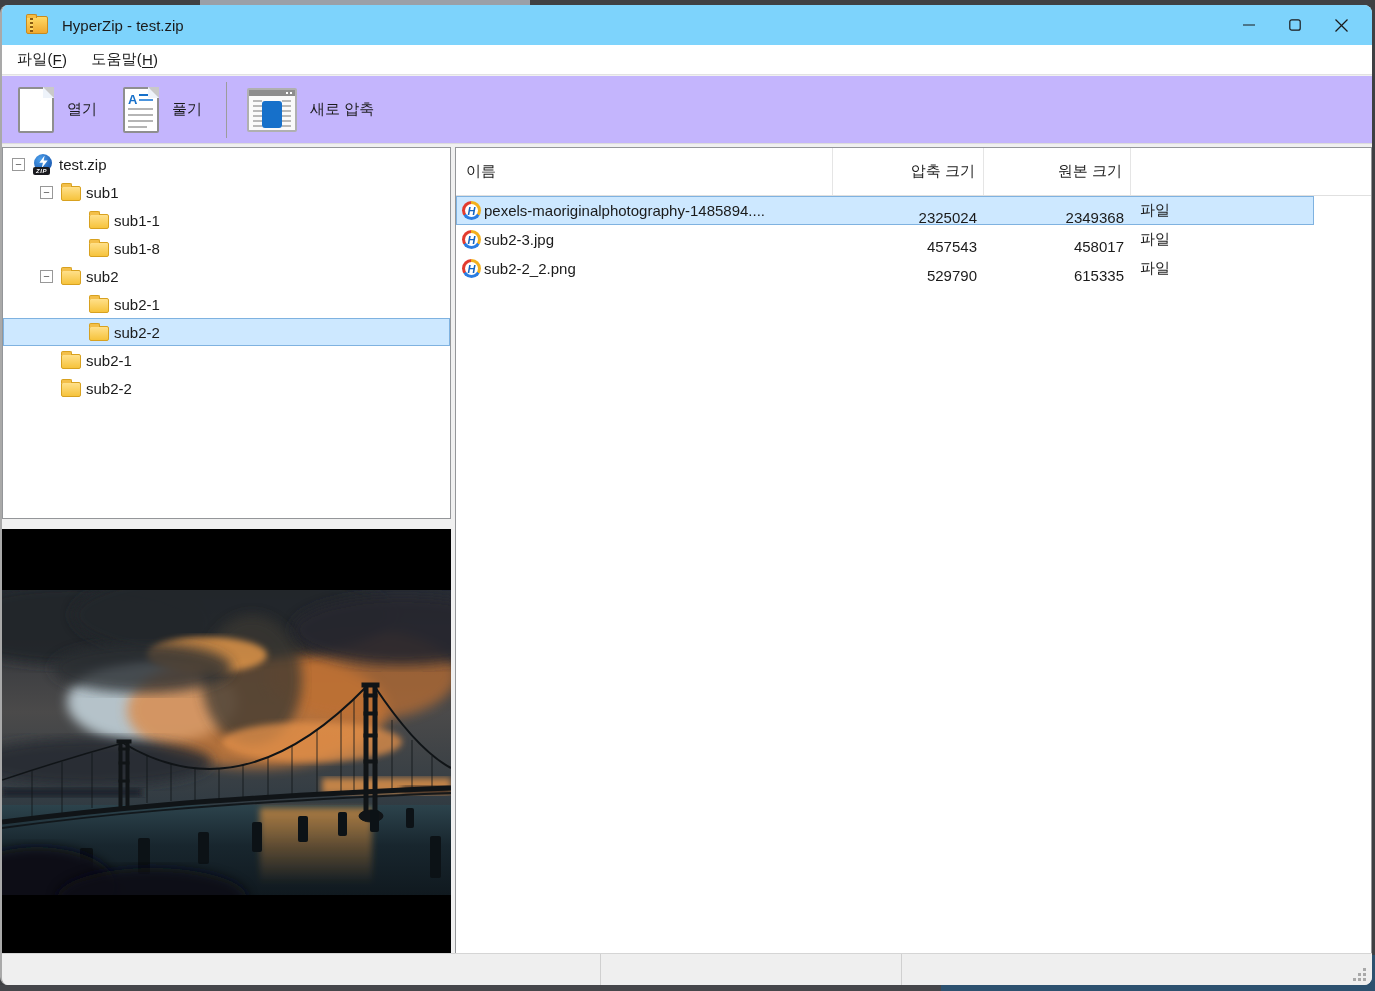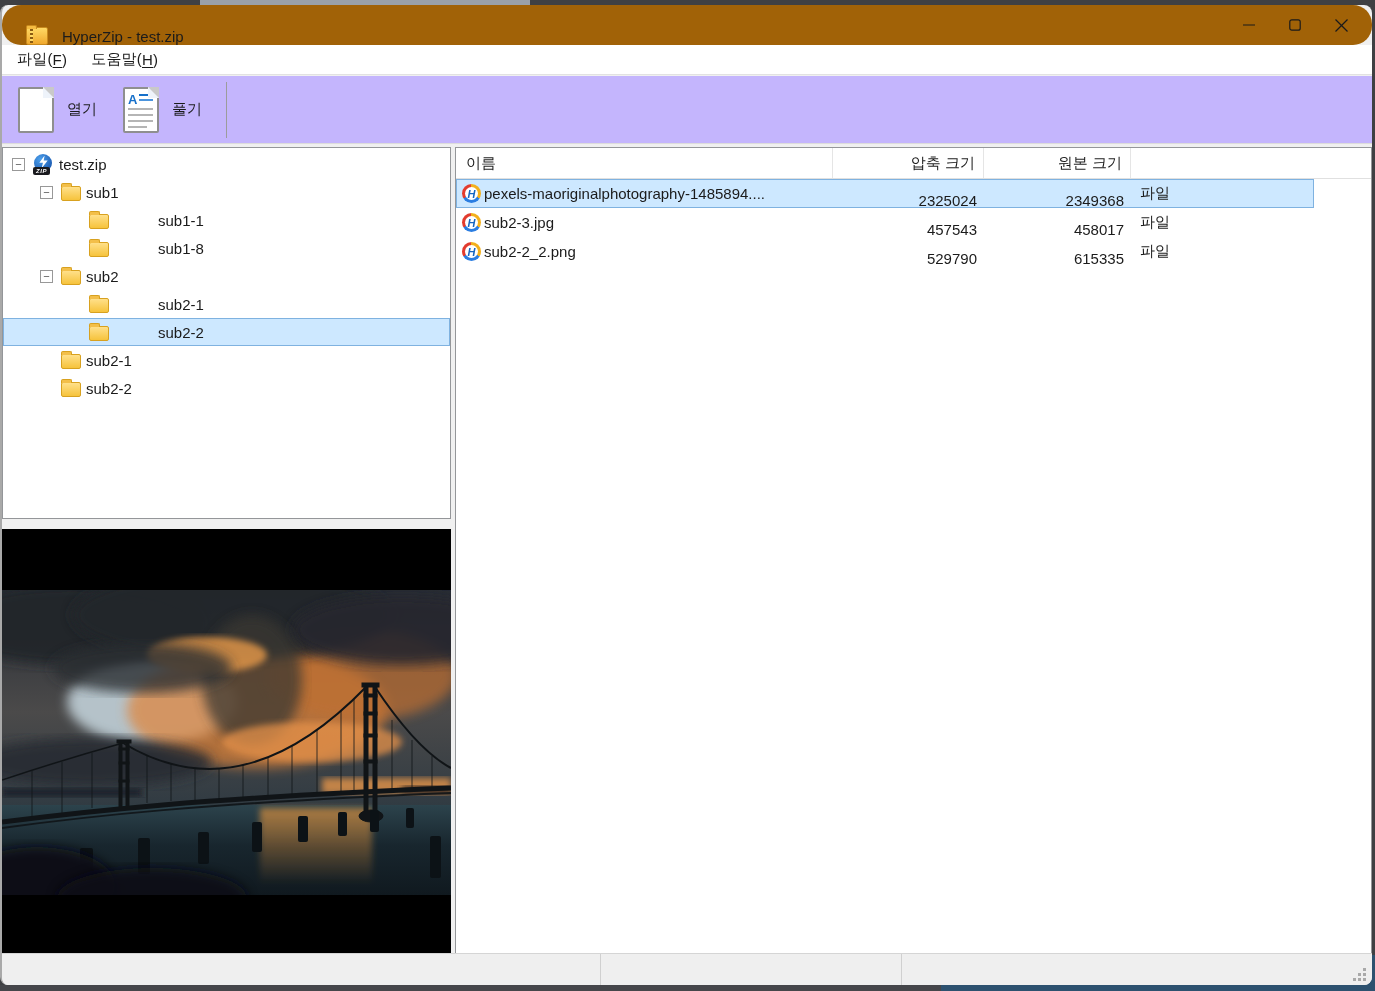--- a/index.html
+++ b/index.html
@@ -13,21 +13,21 @@
   .bg-top-light { position:absolute; left:200px; top:0; width:330px; height:6px; background:#9aa0a8; }
   .bg-bottom { position:absolute; left:0; top:985px; width:941px; height:6px; background:#45464a; }
   .bg-bottom-blue { position:absolute; left:941px; top:955px; width:434px; height:36px; background:#2d516f; z-index:0; }
 
   
   .window {
     position:absolute; left:0; top:5px; width:1372px; height:980px;
     background:#f0f0f0; border-radius:8px 8px 8px 8px;
     border-left:2px solid #a9a9a9; overflow:hidden; z-index:1;
   }
-  .titlebar { position:absolute; left:0; top:0; width:100%; height:40px; background:#a16207; display:flex; align-items:flex-end;border-radius:19px; }
+  .titlebar { position:absolute; left:0; top:0; width:100%; height:40px; background:#7dd3fc; display:flex; align-items:center; }
   .app-icon { width:22px; height:18px; position:relative; margin-left:24px;
     background:linear-gradient(#ffd964,#f0a92e); border:1px solid #c98a1d; border-radius:2px; }
   .app-icon::before { content:""; position:absolute; left:-1px; top:-3px; width:9px; height:3px;
     background:#f5bc42; border:1px solid #c98a1d; border-bottom:none; border-radius:2px 2px 0 0; }
   .app-icon .zipper { position:absolute; left:3px; top:1px; width:3px; height:14px;
     background:repeating-linear-gradient(#8a5a12 0 2px, #ffd964 2px 4px); }
   .title-text { margin-left:14px; font-size:15px; }
   .win-controls { position:absolute; right:8px; top:0; height:40px; display:flex; }
   .win-btn { width:46px; height:40px; display:flex; align-items:center; justify-content:center; cursor:default; }
   .win-btn svg { display:block; }
@@ -55,42 +55,42 @@
   .arch-icon .lines-l { left:4px; } .arch-icon .lines-r { right:4px; }
   .arch-icon .blue { position:absolute; left:50%; top:11px; transform:translateX(-50%);
     width:20px; height:27px; background:#1670ca; border-radius:3px; }
 
   
   .tree-panel { position:absolute; left:0; top:142px; width:449px; height:372px;
     background:#fff; border:1px solid #949699; overflow:hidden; padding-top:2px; }
   .trow { height:28px; display:flex; align-items:center; border:1px solid transparent; }
   .trow.sel { background:#cde8ff; border-color:#7fb2e0; }
   .ind0 { padding-left:8px; } .ind1 { padding-left:36px; }
-  .ind1n { padding-left:57px; } .ind2 { padding-left:85px;gap:44px; }
+  .ind1n { padding-left:57px; } .ind2 { padding-left:85px; }
   .expander { width:13px; height:13px; border:1px solid #989898; background:#fff; color:#555;
     font-size:11px; line-height:10px; text-align:center; margin-right:8px; flex:none; }
   .folder { width:20px; height:15px; position:relative; flex:none; margin-right:5px; margin-top:2px;
     background:linear-gradient(#ffe08a,#f6c33c); border:1px solid #d8a11f; border-radius:2px; }
   .folder::before { content:""; position:absolute; left:-1px; top:-4px; width:9px; height:3px;
     background:#f3bf4a; border:1px solid #d8a11f; border-bottom:none; border-radius:2px 2px 0 0; }
   .ziparc { width:21px; height:21px; position:relative; flex:none; margin-right:5px; }
   .ziparc .ball { position:absolute; left:1px; top:0; width:18px; height:18px; border-radius:50%;
     background:radial-gradient(circle at 35% 30%, #4da0ec, #0d47a1); }
   .ziparc .bolt { position:absolute; left:5px; top:2px; width:11px; height:13px; background:#fff;
     clip-path:polygon(60% 0%, 12% 56%, 45% 56%, 32% 100%, 88% 38%, 52% 38%); }
   .ziparc .band { position:absolute; left:0; bottom:0; width:17px; height:8px; background:#1a1a1e;
     border-radius:2px; color:#fff; font-size:6px; font-weight:bold; line-height:8px; text-align:center;
     font-style:italic; letter-spacing:.5px; }
 
   .preview-pane { position:absolute; left:0; top:524px; width:449px; height:427px; background:#000; }
   .preview-pane svg { position:absolute; left:0; top:61px; }
 
   .list-panel { position:absolute; left:453px; top:142px; width:917px; height:809px;
     background:#fff; border:1px solid #949699; overflow:hidden; }
-  .lheader { display:grid; grid-template-columns:377px 151px 147px 183px 1fr; height:31px;
+  .lheader { display:grid; grid-template-columns:377px 151px 147px 183px 1fr; height:48px;
     border-bottom:1px solid #e0e0e0; align-items:center; }
   .lheader .hc { height:100%; display:flex; align-items:center; border-right:1px solid #e5e5e5; padding:0 8px; }
   .lheader .hc.r { justify-content:flex-end; }
   .lheader .hc:first-child { padding-left:10px; }
   .lheader .hc:last-child { border-right:none; }
   .lrow { display:grid; grid-template-columns:377px 151px 147px 183px; width:858px; height:29px;
     align-items:center; border:1px solid transparent; }
   .lrow.sel { background:#cde8ff; border-color:#7fb2e0; }
   .lrow .cell { padding:0 8px; white-space:nowrap; overflow:hidden; }
   .lrow .cell.r { text-align:right;margin-top:14px; }
@@ -170,20 +170,31 @@
           <line x1="14" y1="11" x2="28" y2="11" stroke="#4b94dd" stroke-width="2"></line>
           <line x1="3" y1="20" x2="28" y2="20" stroke="#b5b5b5" stroke-width="2"></line>
           <line x1="3" y1="26" x2="28" y2="26" stroke="#b5b5b5" stroke-width="2"></line>
           <line x1="3" y1="32" x2="28" y2="32" stroke="#b5b5b5" stroke-width="2"></line>
           <line x1="3" y1="38" x2="22" y2="38" stroke="#b5b5b5" stroke-width="2"></line>
         </svg>
       </div>
       <span>풀기</span>
     </div>
     <div class="tool-sep"></div>
+    <div class="tool-btn">
+      <div class="arch-icon">
+        <div class="bar">
+            <i></i>
+          </div>
+          <div class="lines-l"></div>
+          <div class="lines-r"></div>
+          <div class="blue"></div>
+      </div>
+      <span>새로 압축</span>
+    </div>
   </div>
 
   <div class="tree-panel">
     <div class="trow ind0">
       <span class="expander">−</span>
       <span class="ziparc">
           <span class="ball"></span>
           <span class="bolt"></span>
           <span class="band">ZIP</span>
         </span>

